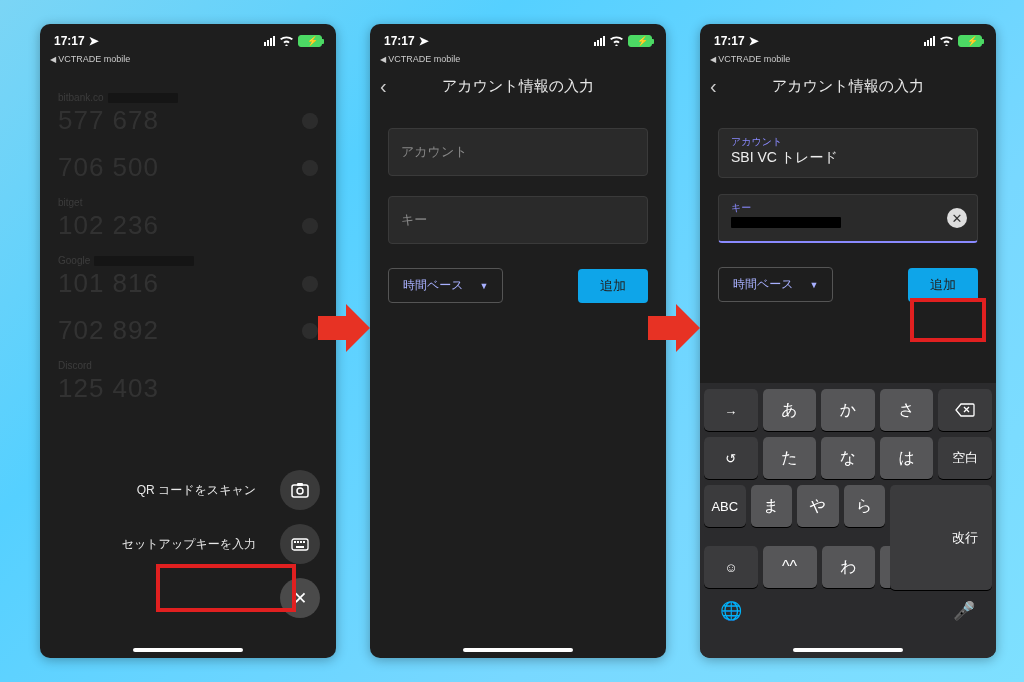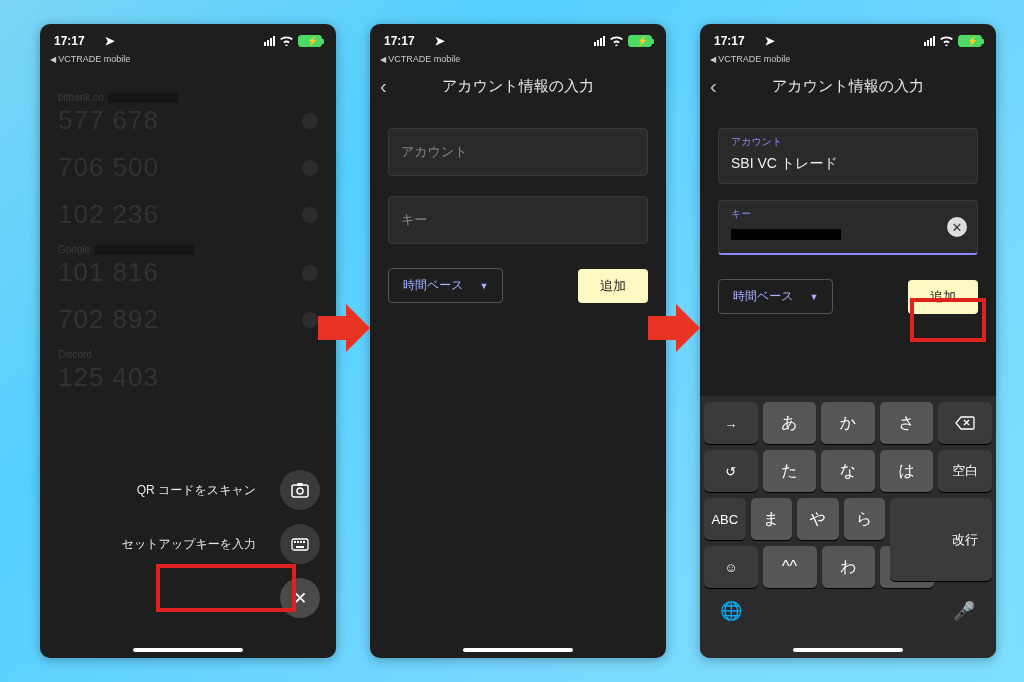--- a/index.html
+++ b/index.html
@@ -11,51 +11,51 @@
   }
   .phones { display:flex; gap:34px; padding:24px 40px; align-items:flex-start; }
   .phone {
     width:296px; height:634px; background:#1e1e1e; border-radius:10px;
     position:relative; color:#ddd; overflow:hidden; flex:0 0 296px;
     box-shadow:0 2px 12px rgba(0,0,0,.3);
   }
   
   .status { height:22px; display:flex; justify-content:space-between; align-items:center;
     padding:0 14px; font-size:12px; font-weight:600; color:#fff; margin-top:6px;}
-  .status .time{display:flex;align-items:flex-start;gap:20px;}
+  .status .time{display:flex;align-items:flex-start;gap:4px;}
   .status .right{display:flex;align-items:center;gap:4px;}
   .sig{display:inline-flex;align-items:flex-end;gap:1px;}
   .sig i{width:2px;background:#fff;display:inline-block;}
   .sig i:nth-child(1){height:4px}.sig i:nth-child(2){height:6px}.sig i:nth-child(3){height:8px}.sig i:nth-child(4){height:10px}
   .wifi{font-size:11px;}
   .batt{width:24px;height:12px;border:1px solid #4cd964;border-radius:3px;position:relative;background:#4cd964;}
   .batt:after{content:"";position:absolute;right:-3px;top:3px;width:2px;height:5px;background:#4cd964;border-radius:0 1px 1px 0;}
   .bolt{position:absolute;left:8px;top:0;font-size:9px;color:#000;}
   .breadcrumb{font-size:9px;color:#ccc;padding-left:10px;margin-top:2px;display:flex;align-items:center;gap:2px;}
   .breadcrumb .tri{font-size:8px;}
   
   .hdr{height:44px;display:flex;align-items:center;justify-content:center;position:relative;color:#e8e8e8;font-size:15px;}
   .hdr .back{position:absolute;left:10px;font-size:20px;color:#ccc;}
   
   .field{margin:20px 18px 0 18px;background:#2a2a2a;border:1px solid #3a3a3a;border-radius:4px;
     padding:14px 12px;position:relative;}
   .field.small-label{padding:6px 12px 10px 12px;}
   .field .fl-label{font-size:10px;color:#8a8aff;}
   .field .fl-placeholder{font-size:13px;color:#888;}
-  .field .fl-value{font-size:14px;color:#eee;margin-top:6px;}
+  .field .fl-value{font-size:14px;color:#eee;margin-top:0;}
   .field.active{border-bottom:2px solid #8a8aff;}
   .redact{height:10px;background:#000;display:inline-block;border-radius:1px;}
   .clear-btn{position:absolute;right:10px;top:50%;transform:translateY(-50%);
     width:20px;height:20px;border-radius:50%;background:#ddd;color:#333;
     font-size:13px;display:flex;align-items:center;justify-content:center;}
   
   .row{display:flex;justify-content:space-between;align-items:center;margin:24px 18px 0 18px;}
   .dd{border:1px solid #555;border-radius:4px;padding:8px 14px;font-size:12px;color:#a8b0ff;display:flex;align-items:center;gap:16px;}
   .dd .caret{font-size:9px;}
-  .btn-add{background:#fef9c3;color:#222;border-radius:4px;padding:8px 22px;font-size:13px;}
+  .btn-add{background:#0ea5e9;color:#222;border-radius:4px;padding:8px 22px;font-size:13px;}
   
   .hl{position:absolute;border:4px solid #e12020;pointer-events:none;}
   
   .dim{opacity:.28;}
   .listitem{padding:10px 18px 4px 18px;}
   .li-acct{font-size:10px;color:#888;display:flex;align-items:center;gap:4px;}
   .li-code{font-size:26px;color:#666;letter-spacing:1px;margin-top:2px;display:flex;justify-content:space-between;align-items:center;}
   .li-code .pie{width:16px;height:16px;border-radius:50%;background:#555;}
   
   .fab-col{position:absolute;right:16px;bottom:40px;display:flex;flex-direction:column;gap:14px;align-items:center;}
@@ -123,20 +123,23 @@
             <span class="pie"></span>
           </div>
       </div>
       <div class="listitem">
         <div class="li-code">
             <span>706 500</span>
             <span class="pie"></span>
           </div>
       </div>
       <div class="listitem">
+        <div class="li-acct">
+            <span>bitget</span>
+          </div>
         <div class="li-code">
             <span>102 236</span>
             <span class="pie"></span>
           </div>
       </div>
       <div class="listitem">
         <div class="li-acct">
             <span>Google</span>
             <span class="redact" style="width:100px;"></span>
           </div>
@@ -312,21 +315,21 @@
         <div class="key">た</div>
         <div class="key">な</div>
         <div class="key">は</div>
         <div class="key fn">空白</div>
       </div>
       <div class="kbd-row">
         <div class="key fn">ABC</div>
         <div class="key">ま</div>
         <div class="key">や</div>
         <div class="key">ら</div>
-        <div class="key fn wide" style="height:83px;position:relative;margin-bottom:-50px;padding-left:48px;">改行</div>
+        <div class="key fn wide" style="height:105px;position:relative;margin-bottom:-50px;padding-left:48px;">改行</div>
       </div>
       <div class="kbd-row" style="width:calc(100% - 58px);">
         <div class="key fn">☺</div>
         <div class="key">^^</div>
         <div class="key">わ</div>
         <div class="key" style="font-size:12px;">、。?!</div>
       </div>
       <div class="kbd-bottom">
         <span>🌐</span>
         <span>🎤</span>

